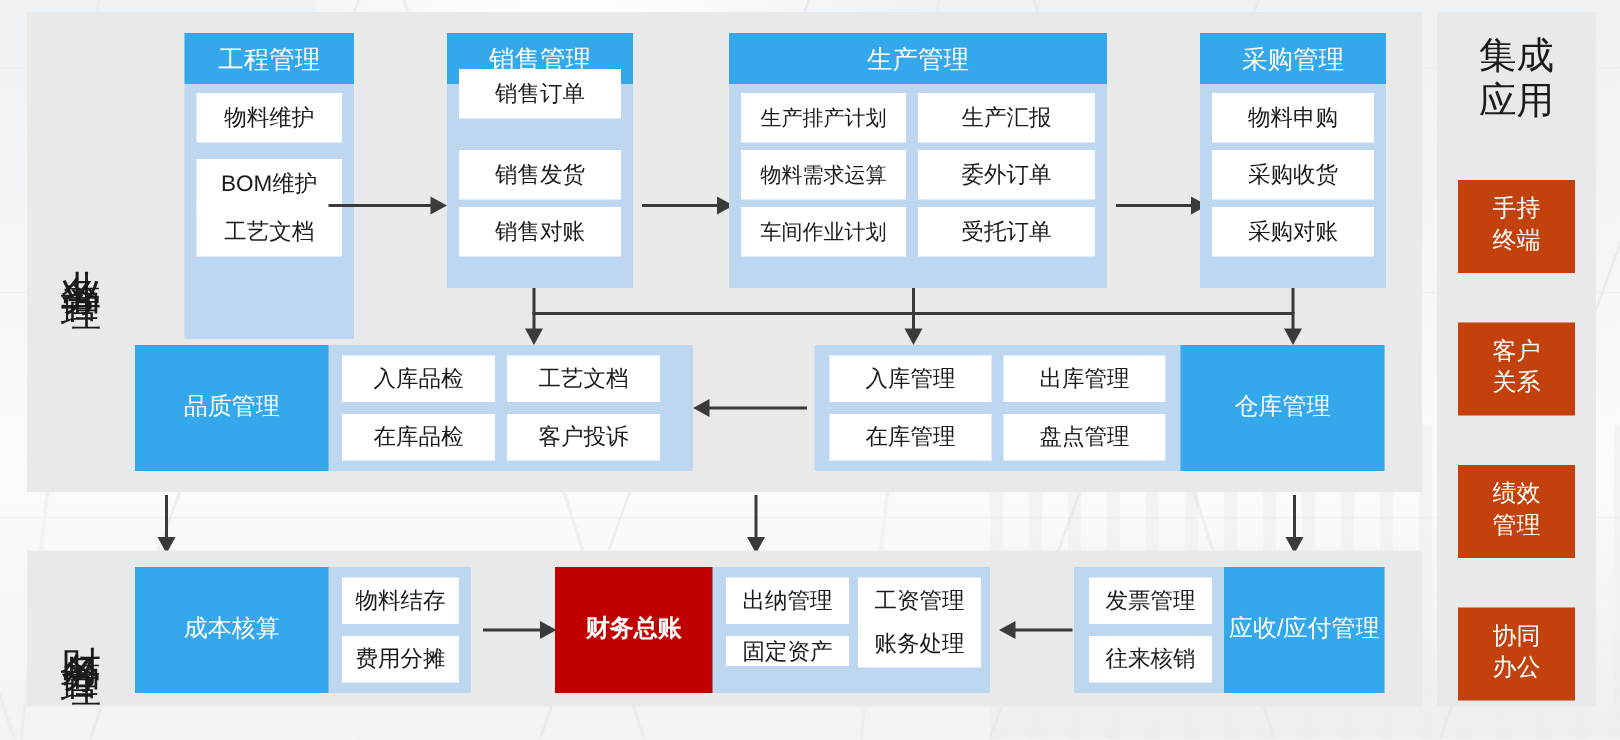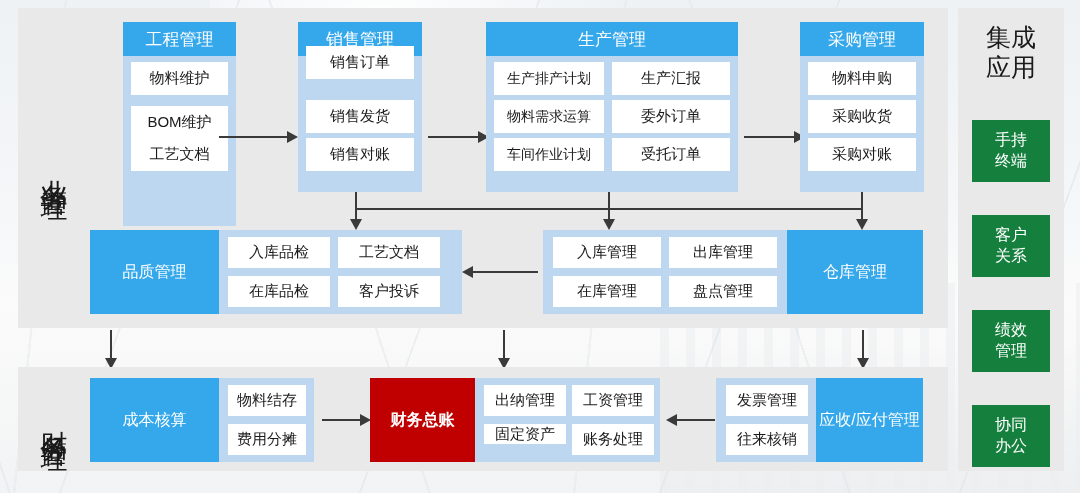--- a/index.html
+++ b/index.html
@@ -50,21 +50,21 @@
   .side.red{background:#c00000;font-weight:bold;}
   .cell{position:absolute;background:#ffffff;color:#1a1a1a;
     display:flex;align-items:center;justify-content:center;
     font-size:15px;white-space:nowrap;}
   .cell.sm{font-size:14px;}
 
   
   #rail{position:absolute;background:#e9e9e9;}
   #rail .rail-title{position:absolute;left:0;top:14px;width:100%;
     text-align:center;font-size:25px;color:#1a1a1a;line-height:1.2;}
-  .railbtn{position:absolute;background:#15803d;color:#fff;font-size:16px;
+  .railbtn{position:absolute;background:#c2410c;color:#fff;font-size:16px;
     display:flex;align-items:center;justify-content:center;text-align:center;line-height:1.3;}
 
   
   .ln{position:absolute;background:#3a3a3a;}
   .hln{height:2px;}
   .vln{width:2px;}
   .ah{position:absolute;width:0;height:0;}
   .ah.right{border-top:6px solid transparent;border-bottom:6px solid transparent;border-left:11px solid #3a3a3a;}
   .ah.left{border-top:6px solid transparent;border-bottom:6px solid transparent;border-right:11px solid #3a3a3a;}
   .ah.down{border-left:6px solid transparent;border-right:6px solid transparent;border-top:11px solid #3a3a3a;}
@@ -175,21 +175,21 @@
   </div>
 
   <div class="ln hln" style="left:322px;top:419px;width:40px;"></div>
   <div class="ah right" style="left:360px;top:414px;"></div>
 
   <div class="grp" style="left:370px;top:378px;width:290px;height:84px;">
     <div class="side red" style="left:0;top:0;width:105px;height:84px;">财务总账</div>
     <div class="cell" style="left:114px;top:7px;width:82px;height:31px;">出纳管理</div>
     <div class="cell" style="left:202px;top:7px;width:82px;height:31px;">工资管理</div>
     <div class="cell" style="left:114px;top:46px;width:82px;height:20px;">固定资产</div>
-    <div class="cell" style="left:202px;top:46px;width:82px;height:31px;text-align:center;">账务处理</div>
+    <div class="cell" style="left:202px;top:36px;width:82px;height:31px;text-align:center;">账务处理</div>
   </div>
 
   <div class="ln hln" style="left:675px;top:419px;width:40px;"></div>
   <div class="ah left" style="left:666px;top:414px;"></div>
 
   <div class="grp" style="left:716px;top:378px;width:207px;height:84px;">
     <div class="cell" style="left:10px;top:7px;width:82px;height:31px;">发票管理</div>
     <div class="cell" style="left:10px;top:46px;width:82px;height:31px;">往来核销</div>
     <div class="side" style="left:100px;top:0;width:107px;height:84px;text-align:center;">应收/应付管理</div>
   </div>

